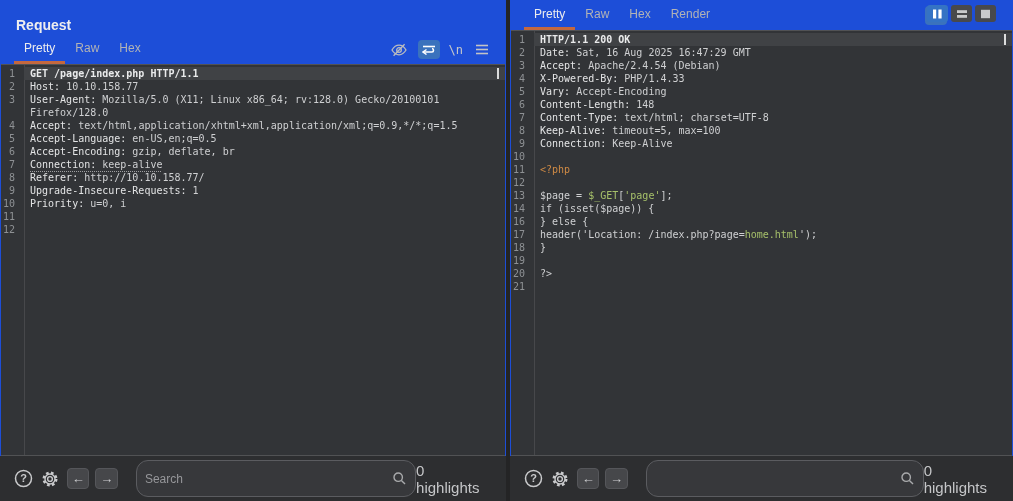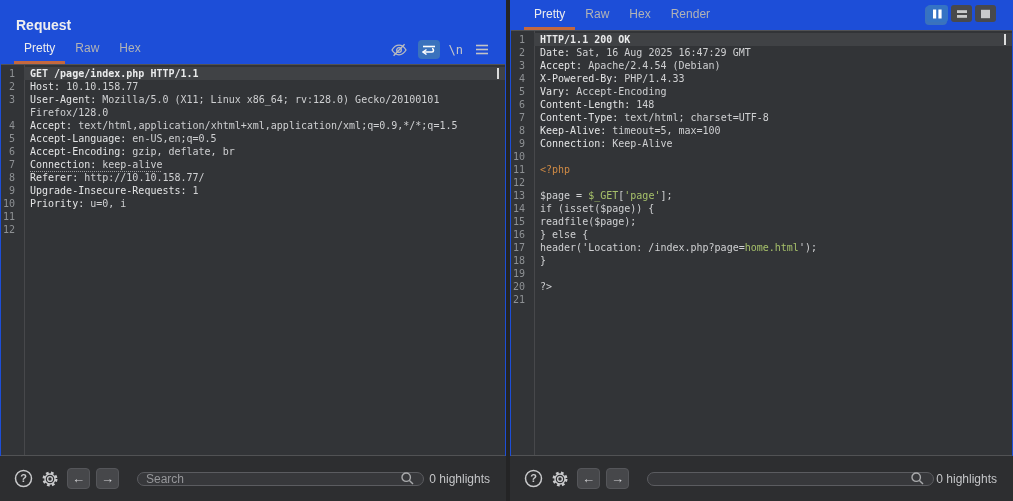--- a/index.html
+++ b/index.html
@@ -46,26 +46,26 @@
   .tk-h   { font-weight:normal; color:#e3e4e5; }
   .tk-p   { color:#cfd0d2;margin-top:7px; }
   .tk-php { color:#cf8a45; }
   .tk-s   { color:#a6c06a; }
   .code-row.dotted .code-content span { text-decoration:underline dotted #9fa0a2; text-underline-offset:3px; }
 
   .bottom-bar { height:45px; display:flex; align-items:center; padding:0 14px; background:#2d2e30; }
   .bb-icon { display:flex; align-items:center; justify-content:center; margin-right:7px; }
   .nav-btn { width:23px; height:21px; background:#46474a; border:1px solid #55565a; border-radius:4px;
              color:#cfd0d2; display:flex; align-items:center; justify-content:center; font-size:13px; margin-right:6px; }
-  .search-box { width:287px; height:14px; background:#37383b; border:1px solid #5b5c60; border-radius:12px;
+  .search-box { width:287px; height:37px; background:#37383b; border:1px solid #5b5c60; border-radius:12px;
                 display:flex; align-items:center; padding:0 8px; margin-left:12px; }
   .search-box input { flex:1; background:transparent; border:none; outline:none; color:#d6d7d9;
                       font-size:12px; font-family:"Liberation Sans", sans-serif; min-width:0; }
   .search-box input::placeholder { color:#96979a; }
-  .highlights { margin-left:auto; color:#c5c6c8; font-size:12px; padding-right:2px; }
+  .highlights { margin-left:auto; color:#c5c6c8; font-size:15px; padding-right:2px; }
 
   .layout-controls { position:absolute; top:5px; right:17px; display:flex; gap:3px; z-index:5; }
   .layout-btn { width:21px; height:17px; border-radius:3px; background:#48494c; display:flex; align-items:center; justify-content:center; }
   .layout-btn.active { background:#3573c4; }
 
   svg { display:block; }
 </style>
 </head>
 <body>
 
@@ -272,24 +272,20 @@
           </div>
           <div class="code-row">
             <div class="gutter-num">13</div>
             <div class="code-content"><span class="tk-p">$page = </span><span class="tk-s">$_GET</span><span class="tk-p">[</span><span class="tk-s">'page'</span><span class="tk-p">];</span></div>
           </div>
           <div class="code-row">
             <div class="gutter-num">14</div>
             <div class="code-content"><span class="tk-p">if (isset($page)) {</span></div>
           </div>
           <div class="code-row">
-            <div class="gutter-num">15</div>
-            <div class="code-content"><span class="tk-p">readfile($page);</span></div>
-          </div>
-          <div class="code-row">
             <div class="gutter-num">16</div>
             <div class="code-content"><span class="tk-p">} else {</span></div>
           </div>
           <div class="code-row">
             <div class="gutter-num">17</div>
             <div class="code-content"><span class="tk-p">header('Location: /index.php?page=</span><span class="tk-s">home.html</span><span class="tk-p">');</span></div>
           </div>
           <div class="code-row">
             <div class="gutter-num">18</div>
             <div class="code-content"><span class="tk-p">}</span></div>

